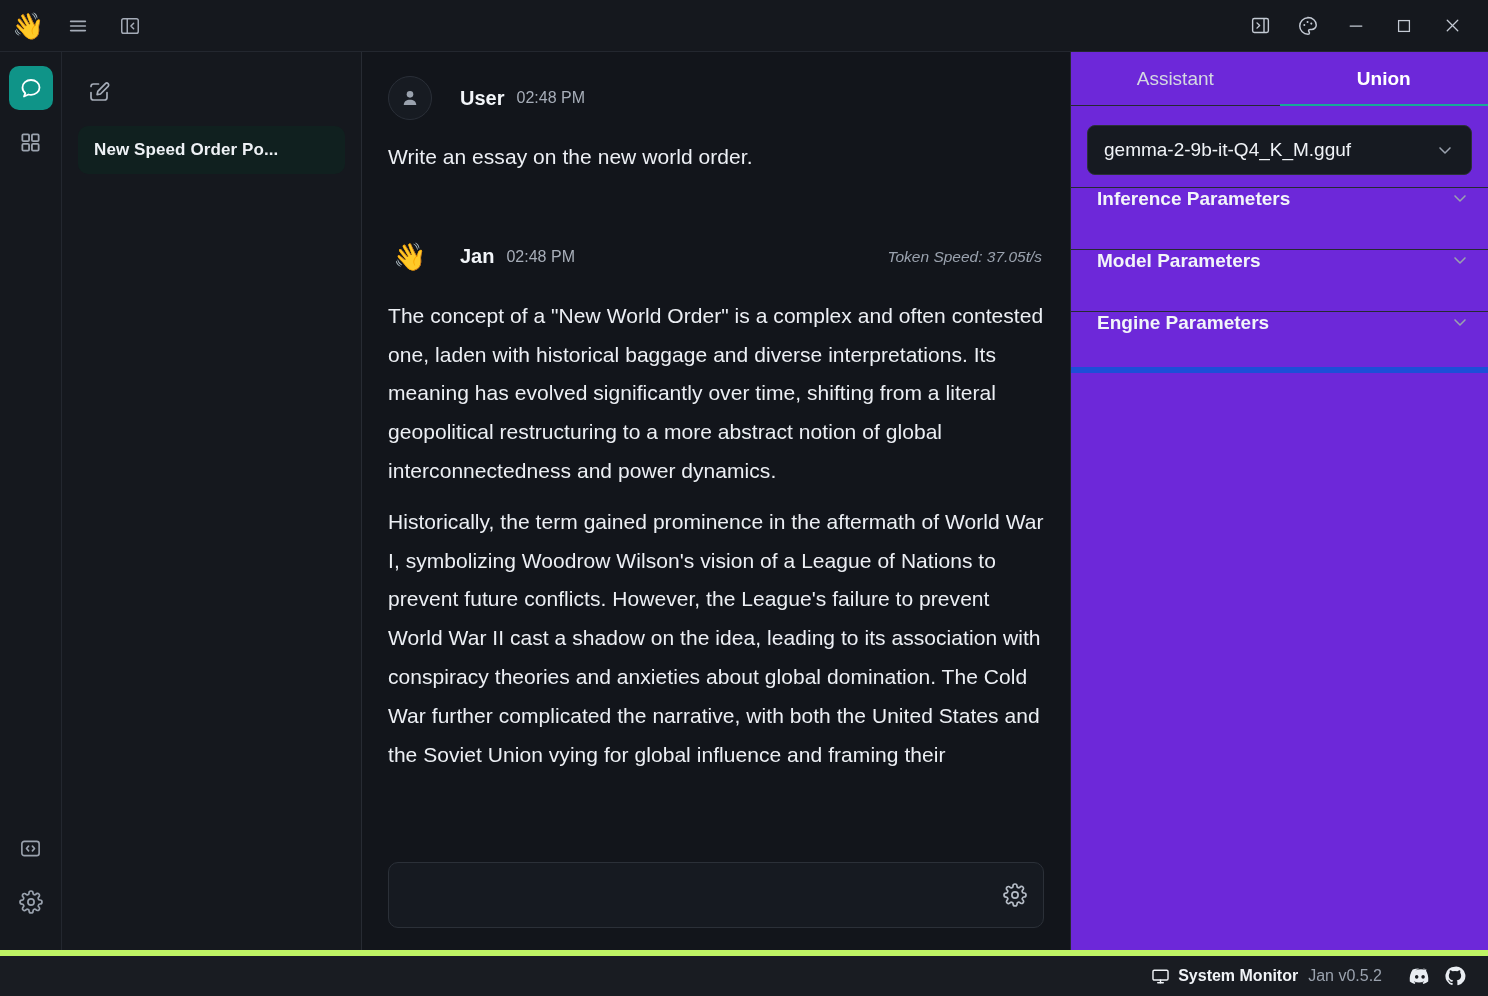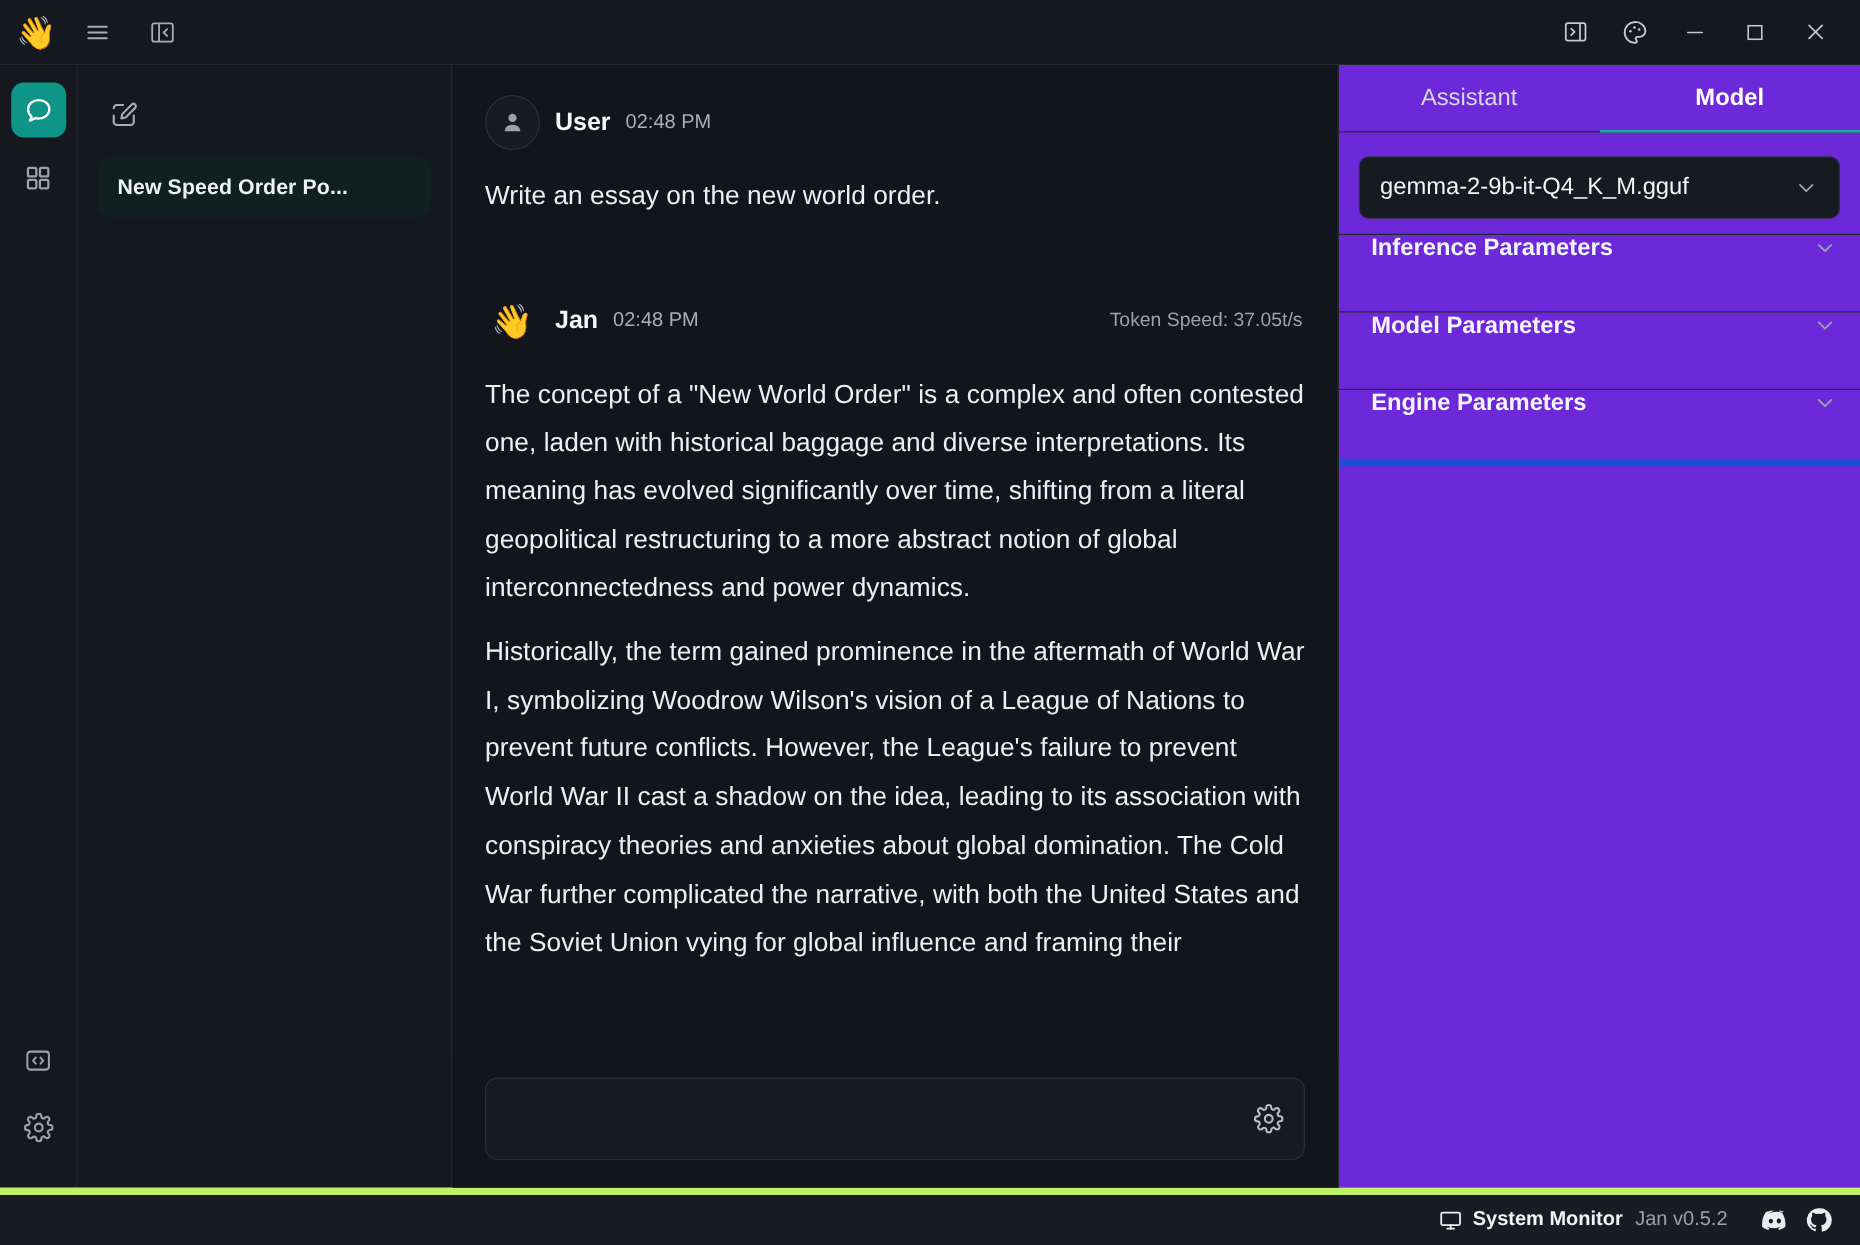--- a/index.html
+++ b/index.html
@@ -161,30 +161,32 @@
   .avatar-emoji {
     width: 44px; height: 44px;
     display: flex; align-items: center; justify-content: center;
     font-size: 27px;
     flex: 0 0 44px;
   }
   .author {
     font-size: 20px;
     font-weight: 700;
     color: #f2f5f9;
+    margin-left: 16px;
   }
   .msg-time {
     font-size: 16px;
     color: #a7aeb9;
   }
   .token-speed {
     margin-left: auto;
     font-size: 15.5px;
     color: #9aa2ae;
     padding-right: 2px;
+    font-style: italic;
   }
 
   .msg-body p {
     font-size: 21px;
     line-height: 38.8px;
     color: #eceff4;
     letter-spacing: .05px;
     margin-bottom: 12px;
   }
   .msg-body p:last-child { margin-bottom: 0; }
@@ -468,21 +470,21 @@
               <path d="M19.4 15a1.6 1.6 0 0 0 .3 1.8l.1.1a2 2 0 1 1-2.8 2.8l-.1-.1a1.6 1.6 0 0 0-1.8-.3 1.6 1.6 0 0 0-1 1.5V21a2 2 0 1 1-4 0v-.1A1.6 1.6 0 0 0 9 19.4a1.6 1.6 0 0 0-1.8.3l-.1.1a2 2 0 1 1-2.8-2.8l.1-.1a1.6 1.6 0 0 0 .3-1.8 1.6 1.6 0 0 0-1.5-1H3a2 2 0 1 1 0-4h.1A1.6 1.6 0 0 0 4.6 9a1.6 1.6 0 0 0-.3-1.8l-.1-.1a2 2 0 1 1 2.8-2.8l.1.1a1.6 1.6 0 0 0 1.8.3H9a1.6 1.6 0 0 0 1-1.5V3a2 2 0 1 1 4 0v.1a1.6 1.6 0 0 0 1 1.5 1.6 1.6 0 0 0 1.8-.3l.1-.1a2 2 0 1 1 2.8 2.8l-.1.1a1.6 1.6 0 0 0-.3 1.8V9a1.6 1.6 0 0 0 1.5 1H21a2 2 0 1 1 0 4h-.1a1.6 1.6 0 0 0-1.5 1z"></path>
             </svg>
           </div>
         </div>
       </div>
     </div>
 
     <div class="rightpanel">
       <div class="tabs">
         <div class="tab">Assistant</div>
-        <div class="tab active">Model</div>
+        <div class="tab active">Union</div>
       </div>
 
       <div class="model-select-wrap">
         <div class="model-select">
           <span>gemma-2-9b-it-Q4_K_M.gguf</span>
           <span class="chev">
             <svg width="20" height="20" viewBox="0 0 24 24" fill="none" stroke="currentColor" stroke-width="1.8" stroke-linecap="round" stroke-linejoin="round">
               <polyline points="6,9.5 12,15.5 18,9.5"></polyline>
             </svg>
           </span>

